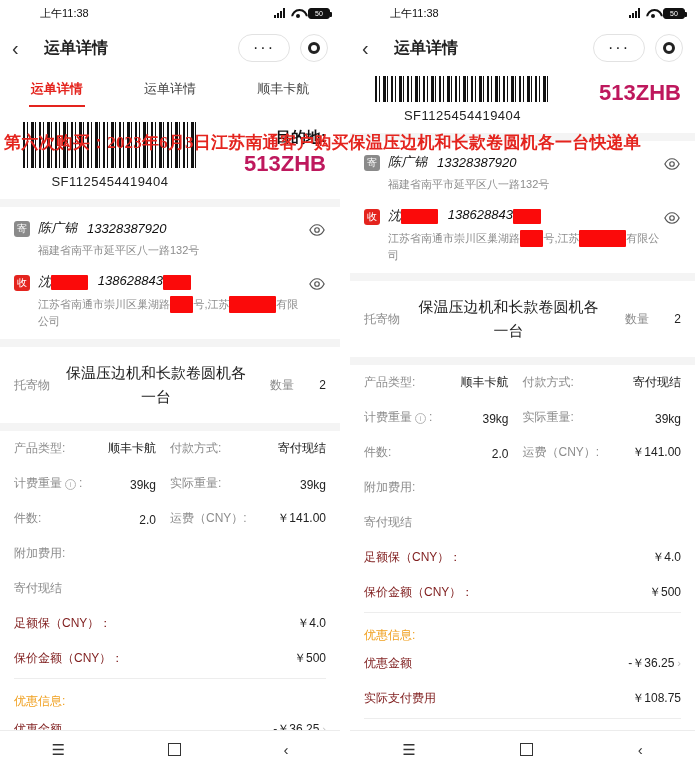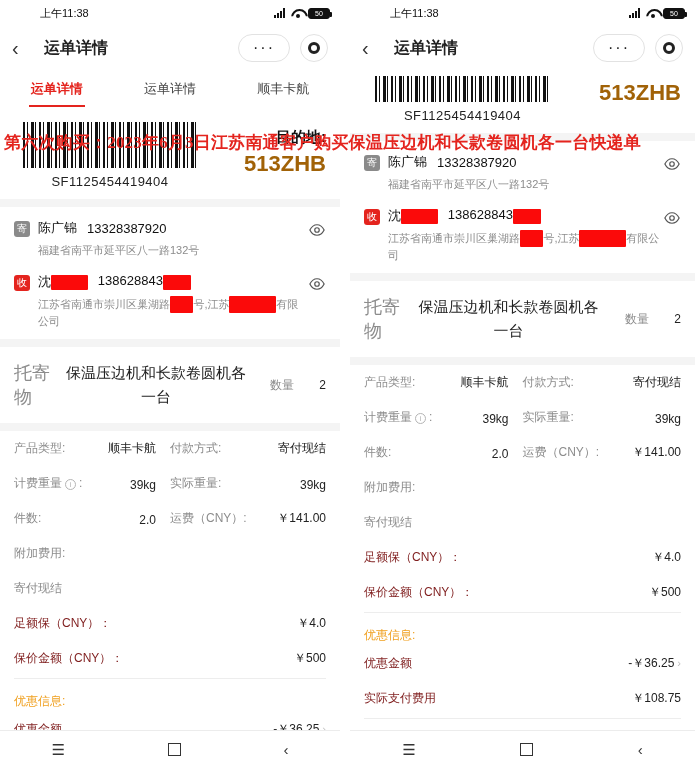--- a/index.html
+++ b/index.html
@@ -142,50 +142,50 @@
       #111 4px, #111 5px, #fff 5px, #fff 8px,
       #111 8px, #111 11px, #fff 11px, #fff 12px,
       #111 12px, #111 13px, #fff 13px, #fff 16px
     );
   }
   .barcode-num {
     font-size: 13px; color: #222; margin-top: 6px; letter-spacing: .5px;
   }
   .dest-col { width: 120px; text-align: right; padding-top: 6px; }
   .dest-label { font-size: 15px; color: #111; font-weight: 700; }
-  .dest-code { font-size: 22px; color: #a16207; font-weight: 700; margin-top: 4px; }
+  .dest-code { font-size: 22px; color: #be185d; font-weight: 700; margin-top: 4px; }
 
   
   .addr-row {
     display: flex; padding: 12px 0 10px 0; position: relative;
   }
   .addr-row + .addr-row { padding-top: 4px; }
   .badge {
     width: 16px; height: 16px; border-radius: 3px;
     font-size: 10px; color: #fff; display:flex; align-items:center; justify-content:center;
     flex: none; margin-top: 2px;
   }
   .badge.send { background: #8a8a8a; }
   .badge.recv { background: #e4241e; }
   .addr-main { flex: 1; padding-left: 8px; }
-  .addr-line1 { font-size: 13px; color: #111; display: flex; align-items: center; gap: 10px; }
+  .addr-line1 { font-size: 13px; color: #111; display: flex; align-items: center; gap: 10px; font-style: italic; }
   .addr-line2 { font-size: 11px; color: #8c8c8c; margin-top: 5px; line-height: 1.5; }
   .eye {
     width: 18px; height: 18px; flex: none; color: #555; margin-top: 2px;
   }
   .redact {
     display: inline-block; background: #fb0a0a; color: transparent;
     border-radius: 1px; vertical-align: middle;
   }
 
   
   .goods {
     display: flex; align-items: center; padding: 14px 0;
   }
-  .goods .k { font-size: 18px; color: #8c8c8c; width: 48px; flex:none; }
+  .goods .k { font-size: 12px; color: #8c8c8c; width: 48px; flex:none; }
   .goods .v { font-size: 15px; color: #222; text-align: center; flex: 1; line-height: 1.6; }
   .goods .k2 { font-size: 12px; color: #8c8c8c; width: 44px; flex:none; text-align:right;}
   .goods .v2 { font-size: 12px; color: #222; width: 32px; text-align: right; flex:none; }
 
   
   .kv {
     display: flex; padding: 9px 0; font-size: 12px;
   }
   .kv .cell { flex: 1; display: flex; align-items: flex-end; }
   .kv .cell .k { color: #8c8c8c; }

